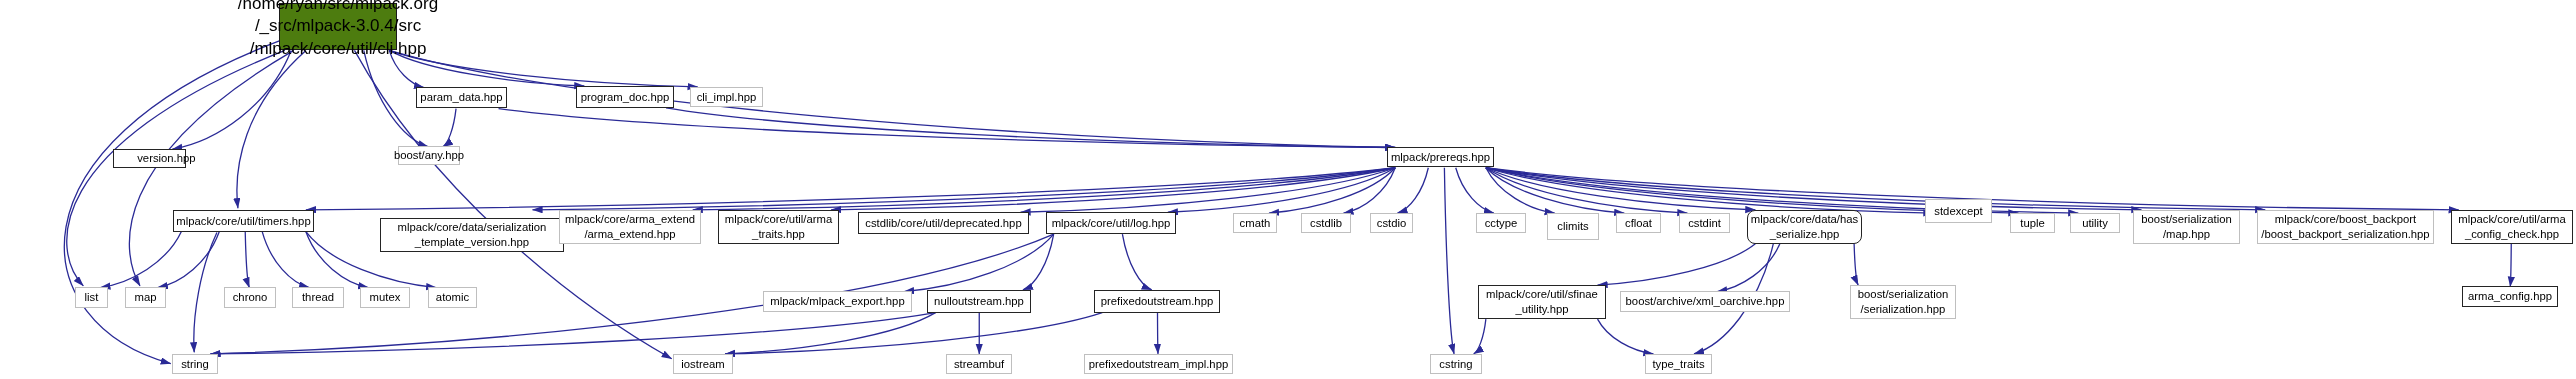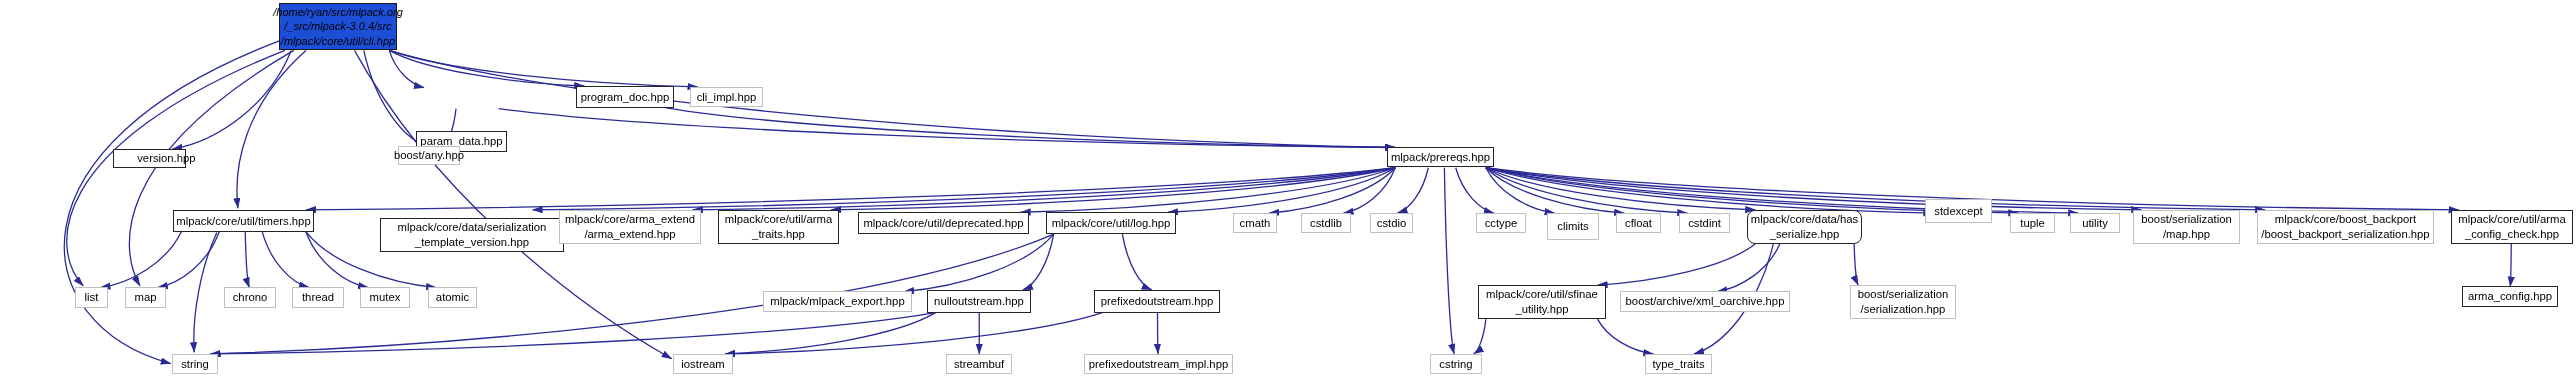--- a/index.html
+++ b/index.html
@@ -4,21 +4,21 @@
 <style>
   html,body{margin:0;padding:0;background:#ffffff;}
   #canvas{position:relative;width:2576px;height:380px;background:#ffffff;overflow:hidden;
           font-family:"Liberation Sans","DejaVu Sans",sans-serif;}
   #edges{position:absolute;left:0;top:0;width:2576px;height:380px;}
   .node{position:absolute;box-sizing:border-box;background:#ffffff;color:#000000;
         display:flex;align-items:center;justify-content:center;text-align:center;
         font-size:11.3px;line-height:1.32;white-space:pre-line;padding:0.8px 3.2px;}
   .node.doc{border:1.3px solid #242424;}
   .node.ext{border:0.8px solid #bfbfbf;}
-  .node.current{border:1.6px solid #1a1a1a;background:#1d4ed8;font-size:11px;font-style:italic;}
+  .node.current{border:1.6px solid #1a1a1a;background:#4d7c0f;font-size:17px;}
 </style>
 </head>
 <body>
 
 <div id="canvas">
   <svg id="edges" width="2576" height="380" viewBox="0 0 3183 469" xmlns="http://www.w3.org/2000/svg">
     <defs>
       <marker id="arrow" markerUnits="userSpaceOnUse" markerWidth="14" markerHeight="10" refX="12.5" refY="4.5" orient="auto">
         <path d="M0,0 L13,4.5 L0,9 z" fill="#2a2a96"></path>
       </marker>
@@ -81,34 +81,34 @@
         <path d="M2191.125,301 C2173.4913,375.8 2130.3867,426.12 2093.16,437" fill="none" stroke="#2a2a96" stroke-width="1.6" marker-end="url(#arrow)"></path>
         <path d="M1836,394 C1833.3,417.65 1826.7,433.56 1821,437" fill="none" stroke="#2a2a96" stroke-width="1.6" marker-end="url(#arrow)"></path>
         <path d="M1974,394 C1986.42,417.65 2016.78,433.56 2043,437" fill="none" stroke="#2a2a96" stroke-width="1.6" marker-end="url(#arrow)"></path>
         <path d="M3103,301 C3102.7732,330.15 3102.2187999999996,349.76 3101.74,354" fill="none" stroke="#2a2a96" stroke-width="1.6" marker-end="url(#arrow)"></path>
       </g>
   </svg>
   <div id="nodes">
       <div class="node current" style="left: 279px; top: 3.2px; width: 118px; height: 47px;">/home/ryan/src/mlpack.org
 /_src/mlpack-3.0.4/src
 /mlpack/core/util/cli.hpp</div>
-      <div class="node doc" style="left: 416px; top: 87px; width: 91px; height: 21px; margin-top: 44px;">param_data.hpp</div>
+      <div class="node doc" style="left: 416px; top: 87px; width: 91px; height: 21px;">param_data.hpp</div>
       <div class="node doc" style="left: 576px; top: 86px; width: 98px; height: 22px;">program_doc.hpp</div>
       <div class="node ext" style="left: 690px; top: 87px; width: 73px; height: 20px;">cli_impl.hpp</div>
       <div class="node doc" style="left: 113px; top: 149px; width: 73px; height: 19.4px; padding-left: 37px;">version.hpp</div>
       <div class="node ext" style="left: 398px; top: 146px; width: 62px; height: 18.6px;">boost/any.hpp</div>
       <div class="node doc" style="left: 1387px; top: 147px; width: 107px; height: 20px;">mlpack/prereqs.hpp</div>
       <div class="node doc" style="left: 173px; top: 210px; width: 141px; height: 22px;">mlpack/core/util/timers.hpp</div>
       <div class="node doc" style="left: 380px; top: 218px; width: 184px; height: 34px;">mlpack/core/data/serialization
 _template_version.hpp</div>
       <div class="node ext" style="left: 559px; top: 210px; width: 142px; height: 34px;">mlpack/core/arma_extend
 /arma_extend.hpp</div>
       <div class="node doc" style="left: 718px; top: 210px; width: 121px; height: 34px;">mlpack/core/util/arma
 _traits.hpp</div>
-      <div class="node doc" style="left: 858px; top: 212px; width: 171px; height: 22px;">mlpack/core/util/deprecated.hpp</div>
+      <div class="node doc" style="left: 858px; top: 212px; width: 171px; height: 22px;">cstdlib/core/util/deprecated.hpp</div>
       <div class="node doc" style="left: 1046px; top: 212px; width: 130px; height: 22px;">mlpack/core/util/log.hpp</div>
       <div class="node ext" style="left: 1233px; top: 213px; width: 44px; height: 20px;">cmath</div>
       <div class="node ext" style="left: 1301px; top: 213px; width: 50px; height: 20px;">cstdlib</div>
       <div class="node ext" style="left: 1370px; top: 213px; width: 43px; height: 20px;">cstdio</div>
       <div class="node ext" style="left: 1476px; top: 213px; width: 50px; height: 20px;">cctype</div>
       <div class="node ext" style="left: 1547px; top: 213px; width: 52px; height: 27px;">climits</div>
       <div class="node ext" style="left: 1616px; top: 213px; width: 45px; height: 20px;">cfloat</div>
       <div class="node ext" style="left: 1679px; top: 213px; width: 51px; height: 20px;">cstdint</div>
       <div class="node doc" style="left: 1747px; top: 210px; width: 115px; height: 34px; border-radius: 8px;">mlpack/core/data/has
 _serialize.hpp</div>

